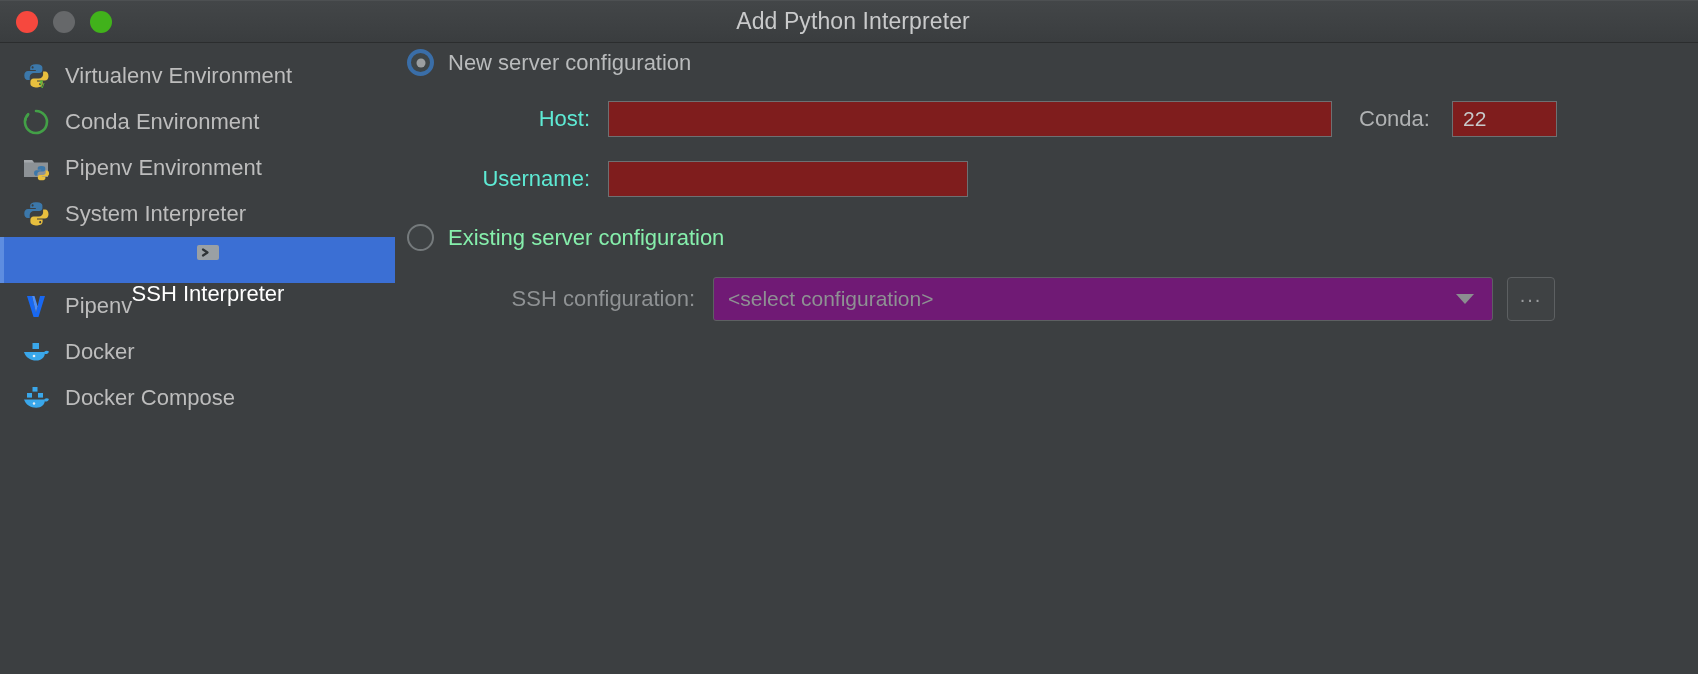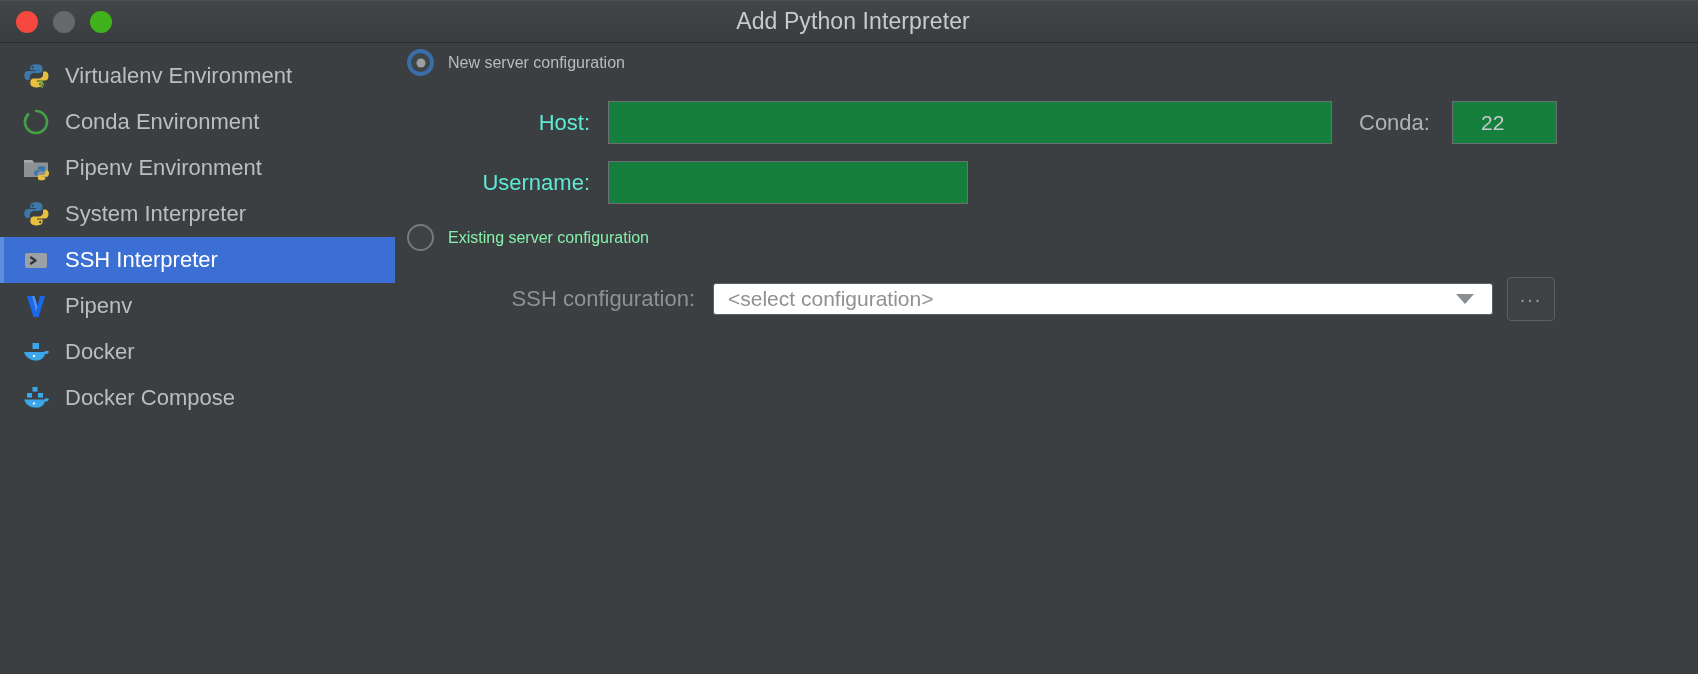--- a/index.html
+++ b/index.html
@@ -69,20 +69,21 @@
     padding-left: 21px;
     gap: 14px;
     font-size: 22px;
     color: #bdbdbd;
   }
   .side-item.selected {
     background: #3b6fd4;
     color: #ffffff;
     border-left: 4px solid #5e8de0;
     padding-left: 17px;
+    flex-direction: column;
   }
   .side-ico {
     width: 30px; height: 30px;
     flex: 0 0 30px;
     position: relative;
     display: block;
   }
   .side-ico svg { display: block; width: 30px; height: 30px; }
 
   
@@ -118,66 +119,66 @@
     border-radius: 50%;
     background: #9b9fa1;
     left: 50%; top: 50%;
     transform: translate(-50%, -50%);
   }
   .radio.off {
     background: #3e4244;
     border: 2px solid #757a7c;
   }
   .radio-label {
-    font-size: 16px;
+    font-size: 22px;
     color: #b9bbbc;
   }
   .radio-label.dim { color: #86efac; }
 
   
   .field-row {
     position: absolute;
     display: flex;
     align-items: center;
   }
   .flabel {
     font-size: 22px;
     color: #5eead4;
     text-align: right;
   }
   .input {
-    background: #15803d;
+    background: #7f1d1d;
     border: 1px solid #6d7072;
-    height: 43px;
+    height: 36px;
     font-size: 21px;
     color: #c7c9ca;
     display: flex;
     align-items: center;
-    padding: 0 28px;
+    padding: 0 10px;
   }
 
   
   .row-host { left: 50px; top: 58px; }
   .row-host .flabel { width: 145px; margin-right: 18px; }
   .row-host .input.host { width: 724px; }
   .row-host .port-label { font-size: 22px; color: #b0b2b3; margin-left: 27px; margin-right: 22px; }
   .row-host .input.port { width: 105px; }
 
   
   .row-user { left: 50px; top: 118px; }
   .row-user .flabel { width: 145px; margin-right: 18px; }
   .row-user .input.user { width: 360px; }
 
   
   .row-ssh { left: 50px; top: 234px; justify-content: center; }
   .row-ssh .flabel { width: 250px; margin-right: 18px; color: #8f9294; }
   .combo {
     width: 780px;
-    height: 32px;
-    background: #ffffff;
+    height: 44px;
+    background: #701a75;
     border: 1px solid #5d6062;
     border-radius: 3px;
     display: flex;
     align-items: center;
     padding: 0 10px 0 14px;
     font-size: 21px;
     color: #8e9193;
     justify-content: space-between;
   }
   .caret {

